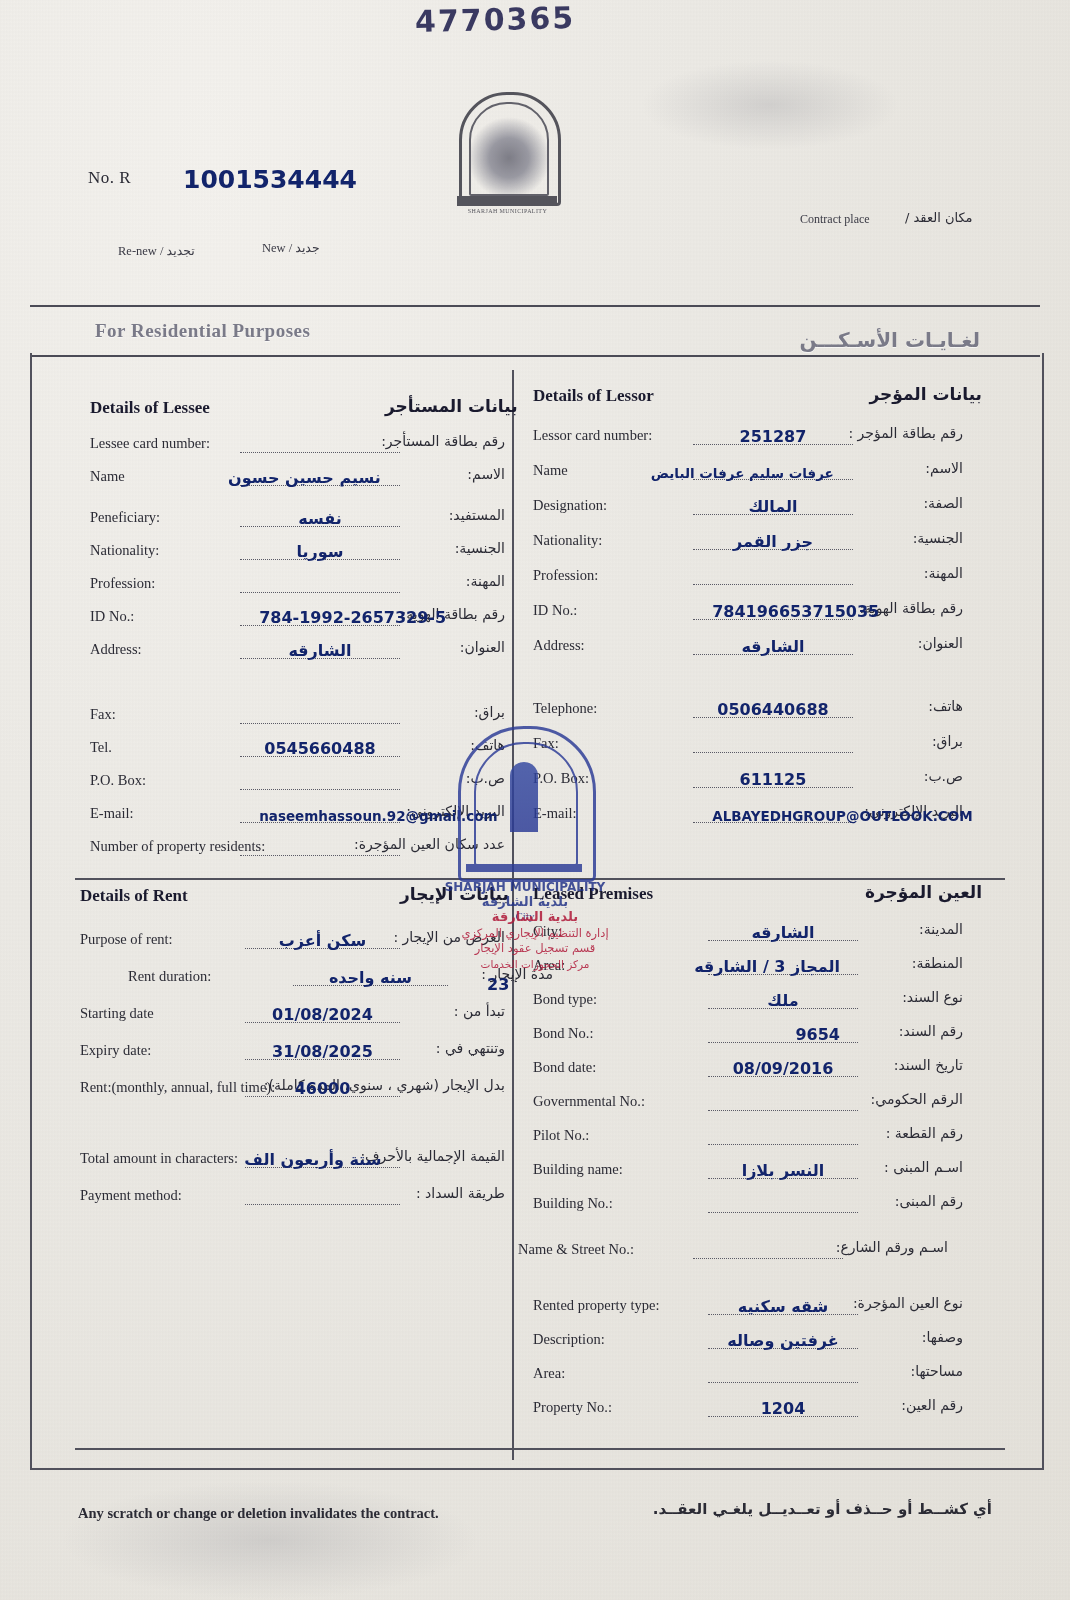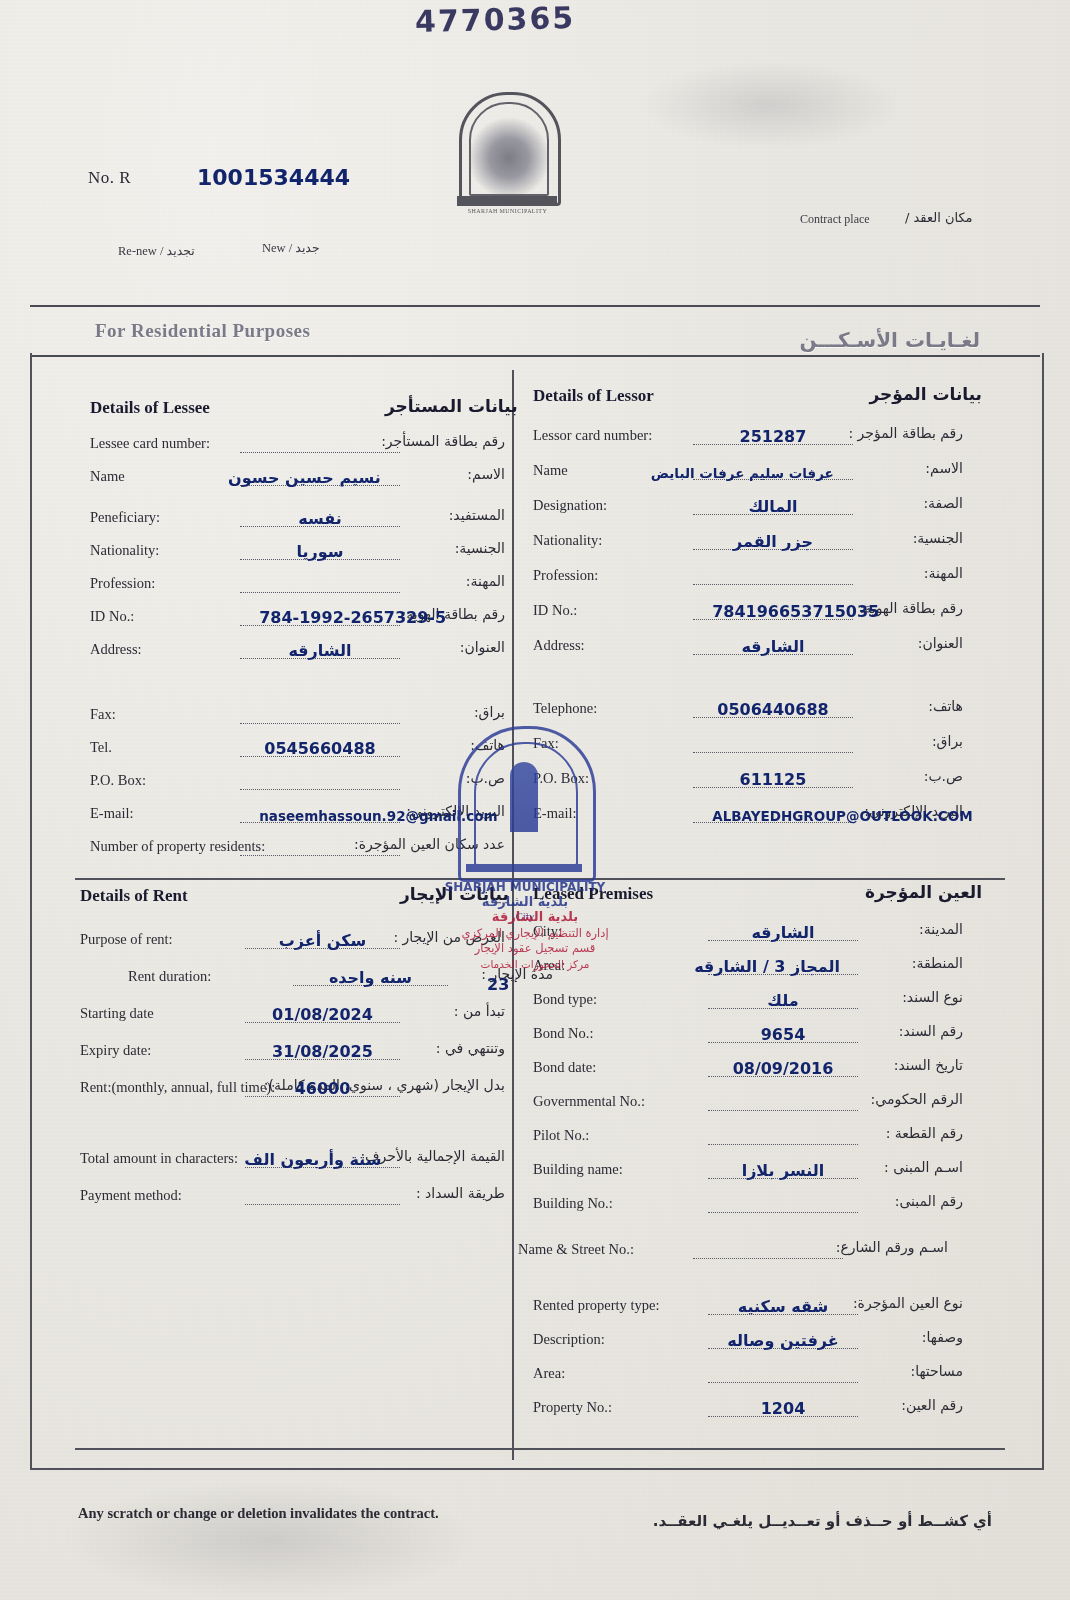--- a/index.html
+++ b/index.html
@@ -35,21 +35,21 @@
   .topnum{
     position:absolute;left:415px;top:2px;
     font-family:"DejaVu Sans", sans-serif;
     font-size:30px;color:#1b1b4a;letter-spacing:2px;
     transform:rotate(-1.5deg);
     opacity:.85;
   }
 
   
   .no-label{position:absolute;left:88px;top:168px;font-size:17px;letter-spacing:.5px;}
-  .no-value{position:absolute;left:197px;top:165px;font-size:22px;}
+  .no-value{position:absolute;left:183px;top:165px;font-size:25px;}
   .renew{position:absolute;left:118px;top:243px;font-size:12.5px;color:#3a3a45;}
   .newlbl{position:absolute;left:262px;top:240px;font-size:12.5px;color:#3a3a45;}
   .contract-place{position:absolute;left:800px;top:212px;font-size:12px;color:#3a3a45;}
   .contract-place-ar{position:absolute;left:905px;top:210px;font-size:13px;}
 
   
   .crest{
     position:absolute;left:455px;top:92px;width:105px;height:120px;
     opacity:.85;
   }
@@ -157,21 +157,21 @@
     color:#b01a3a;opacity:.85;pointer-events:none;text-align:center;
     font-family:"DejaVu Sans", sans-serif;direction:rtl;
   }
   .stamp2 div{line-height:1.35;}
   .stamp2 .s1{font-size:13px;font-weight:bold;}
   .stamp2 .s2{font-size:11.5px;}
   .stamp2 .s3{font-size:11.5px;}
   .stamp2 .s4{font-size:10.5px;}
 
   .footer-l{position:absolute;left:78px;top:1505px;font-size:14.5px;font-weight:bold;}
-  .footer-r{position:absolute;right:78px;top:1500px;font-size:15px;font-family:"DejaVu Sans",sans-serif;direction:rtl;font-weight:bold;margin-top:12px;}
+  .footer-r{position:absolute;right:78px;top:1500px;font-size:15px;font-family:"DejaVu Sans",sans-serif;direction:rtl;font-weight:bold;}
 
   .smudge{
     position:absolute;border-radius:50%;
     background:radial-gradient(rgba(120,120,130,.22), rgba(120,120,130,0) 70%);
     pointer-events:none;
   }
 </style>
 </head>
 <body>
 
@@ -368,21 +368,21 @@
       <div class="row" style="left: 533px; top: 988px; width: 430px;">
         <div class="lbl prt">Bond type:</div>
         <div class="lbl-ar prt" style="right: 0px;">نوع السند:</div>
         <div class="dots" style="left: 175px; width: 150px;"></div>
         <div class="val ar" style="left: 193px; width: 114px; text-align: center;">ملك</div>
       </div>
       <div class="row" style="left: 533px; top: 1022px; width: 430px;">
         <div class="lbl prt">Bond No.:</div>
         <div class="lbl-ar prt" style="right: 0px;">رقم السند:</div>
         <div class="dots" style="left: 175px; width: 150px;"></div>
-        <div class="val" style="left: 193px; width: 114px; text-align: center; margin-top: 48px;">9654</div>
+        <div class="val" style="left: 193px; width: 114px; text-align: right; margin-top: 48px;">9654</div>
       </div>
       <div class="row" style="left: 533px; top: 1056px; width: 430px;">
         <div class="lbl prt">Bond date:</div>
         <div class="lbl-ar prt" style="right: 0px;">تاريخ السند:</div>
         <div class="dots" style="left: 175px; width: 150px;"></div>
         <div class="val" style="left: 193px; width: 114px; text-align: center;">08/09/2016</div>
       </div>
       <div class="row" style="left: 533px; top: 1090px; width: 430px;">
         <div class="lbl prt">Governmental No.:</div>
         <div class="lbl-ar prt" style="right: 0px;">الرقم الحكومي:</div>

